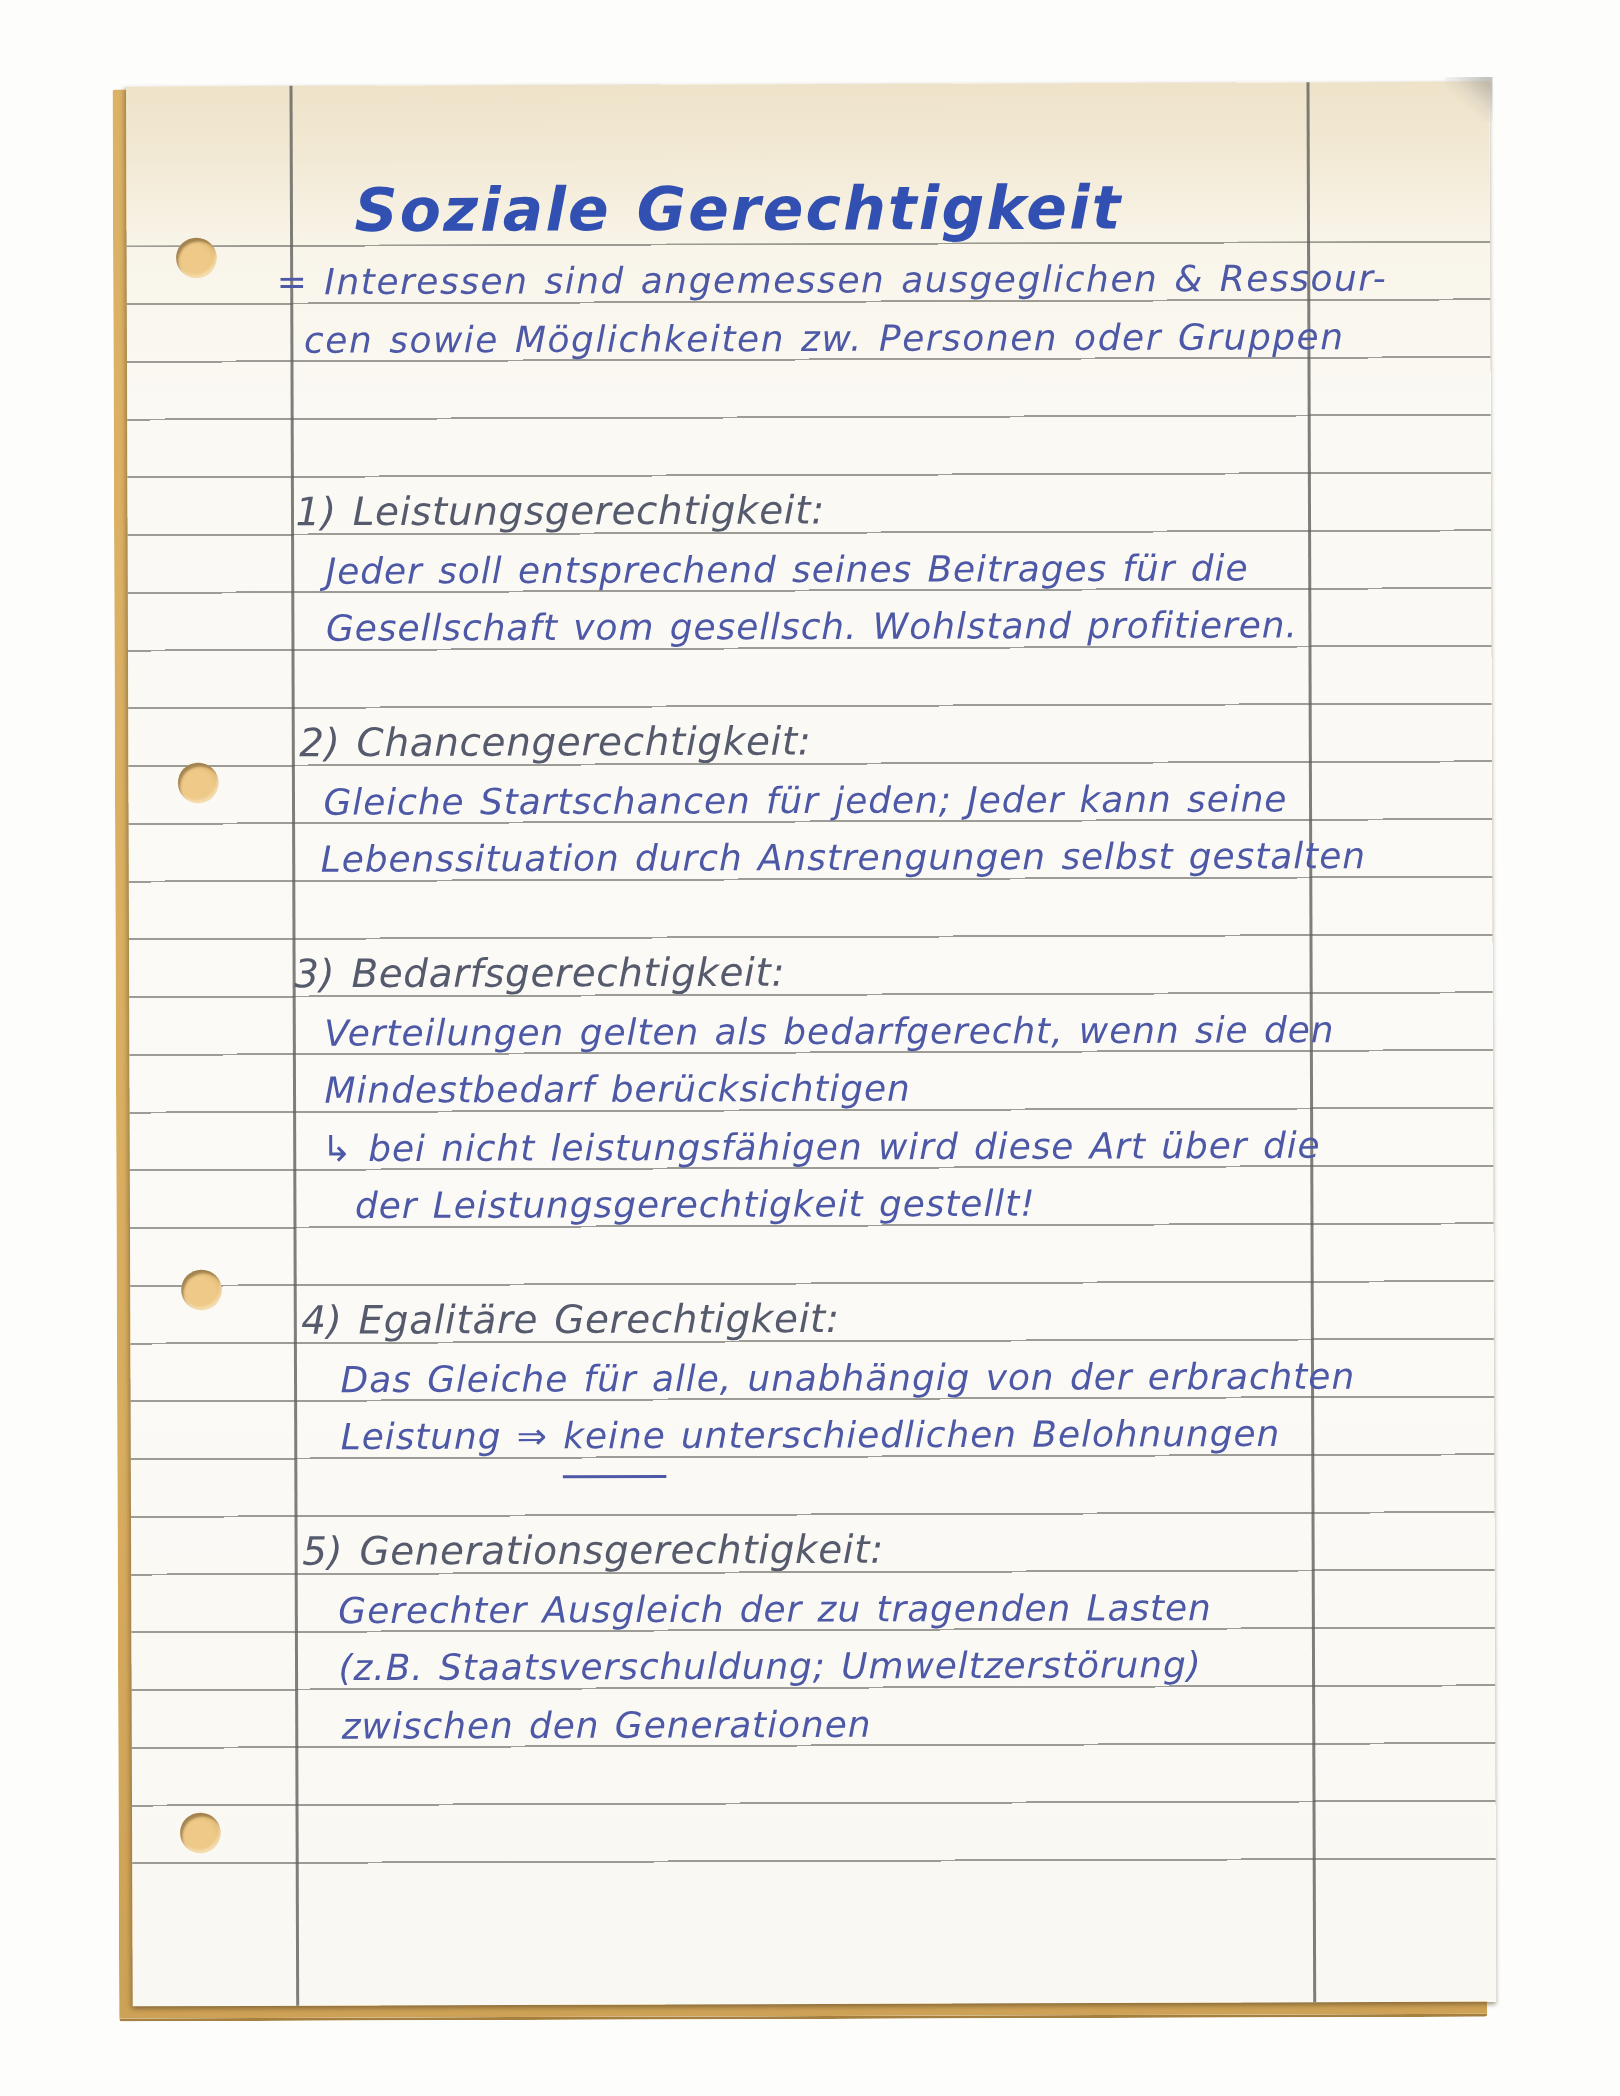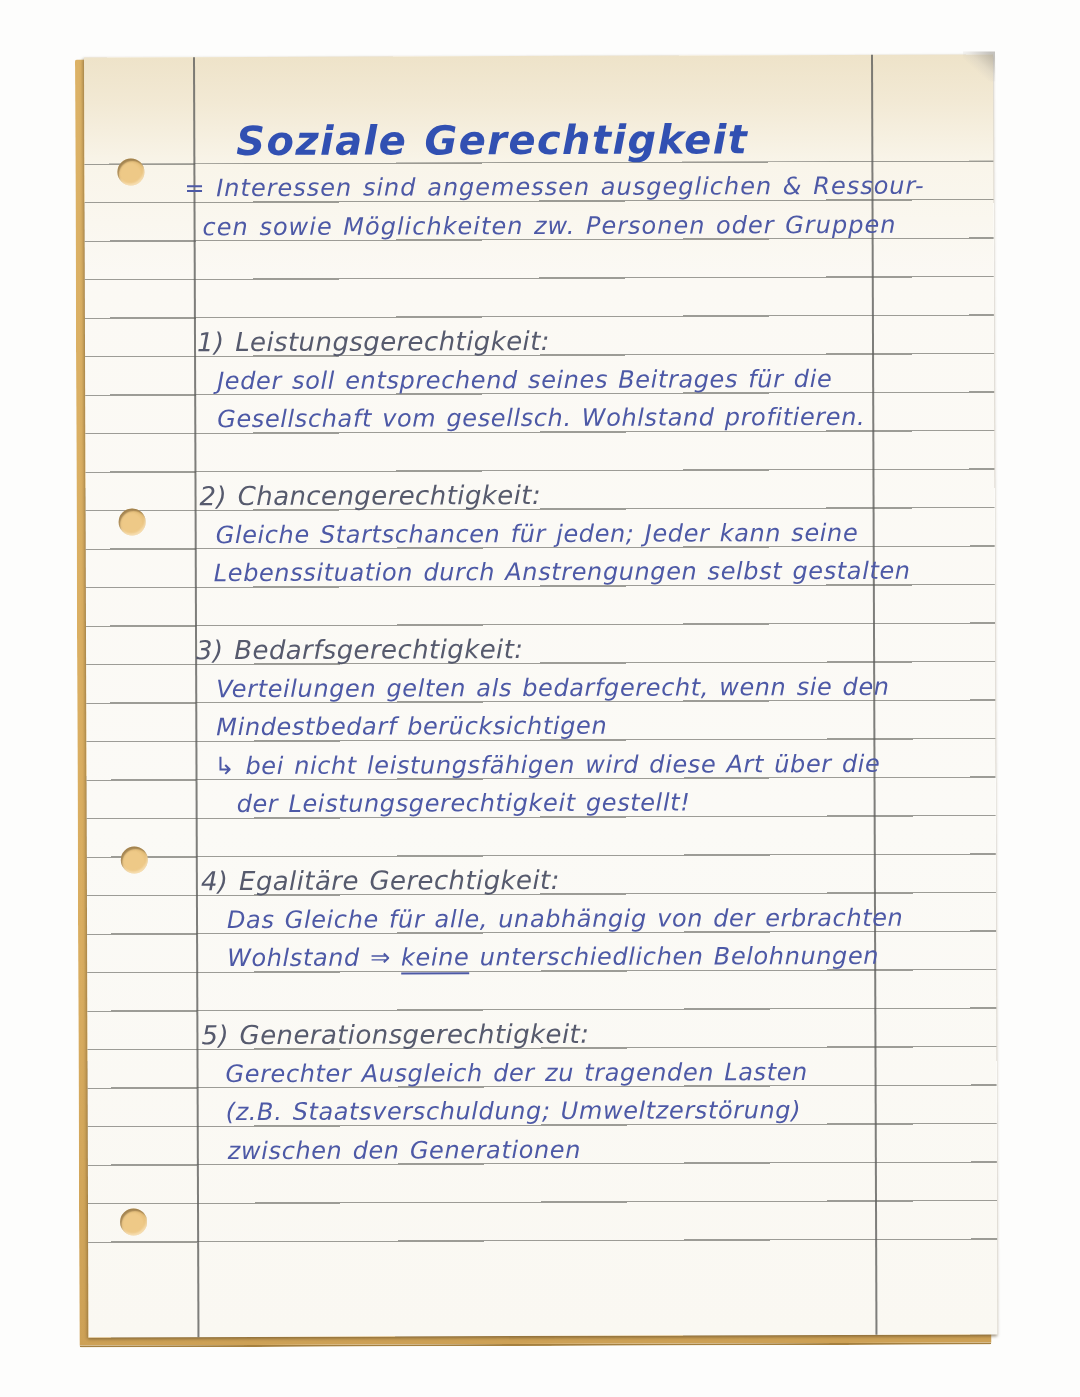--- a/index.html
+++ b/index.html
@@ -51,21 +51,21 @@
     line-height:34px;height:36px;
     letter-spacing:.6px;word-spacing:2px;
   }
   .title{
     font-size:40px;font-weight:700;color:#3150b2;
     letter-spacing:1.4px;line-height:48px;height:50px;
   }
   .heading{font-size:26px;color:#565a6d;letter-spacing:.4px;}
   .bodyln{font-size:24px;color:#4d59a6;}
   .defln{font-size:24px;color:#4d59a6;letter-spacing:1px;}
-  .u{border-bottom:2px solid currentColor;padding-bottom:1px;}
+  .u{border-bottom:2px solid currentColor;padding-bottom:12px;}
 </style>
 </head>
 <body>
 
 <div class="photo">
   <div class="under-page"></div>
 
   <div class="page">
     <div class="ruled-lines"></div>
     <div class="vline left"></div>
@@ -93,21 +93,21 @@
 
     <div class="tline heading" style="left:110px;top:576px">3) Bedarfsgerechtigkeit:</div>
     <div class="tline bodyln" style="left:130px;top:615px">Verteilungen gelten als bedarfgerecht, wenn sie den</div>
     <div class="tline bodyln" style="left:130px;top:653px">Mindestbedarf berücksichtigen</div>
     <div class="tline bodyln" style="left:128px;top:692px">↳ bei nicht leistungsfähigen wird diese Art über die</div>
     <div class="tline bodyln" style="left:150px;top:730px">der Leistungsgerechtigkeit gestellt!</div>
 
     <div class="tline heading" style="left:114px;top:807px">4) Egalitäre Gerechtigkeit:</div>
     <div class="tline bodyln" style="left:140px;top:846px">Das Gleiche für alle, unabhängig von der erbrachten</div>
     <div class="tline bodyln" style="left:140px;top:884px">
-      <span>Wohlstand ⇒ </span><span class="u">keine</span><span> unterschiedlichen Belohnungen</span>
+      <span>Leistung ⇒ </span><span class="u">keine</span><span> unterschiedlichen Belohnungen</span>
     </div>
 
     <div class="tline heading" style="left:114px;top:961px">5) Generationsgerechtigkeit:</div>
     <div class="tline bodyln" style="left:138px;top:1000px">Gerechter Ausgleich der zu tragenden Lasten</div>
     <div class="tline bodyln" style="left:138px;top:1038px">(z.B. Staatsverschuldung; Umweltzerstörung)</div>
     <div class="tline bodyln" style="left:140px;top:1077px">zwischen den Generationen</div>
   </div>
 </div>
 
 </body></html>

